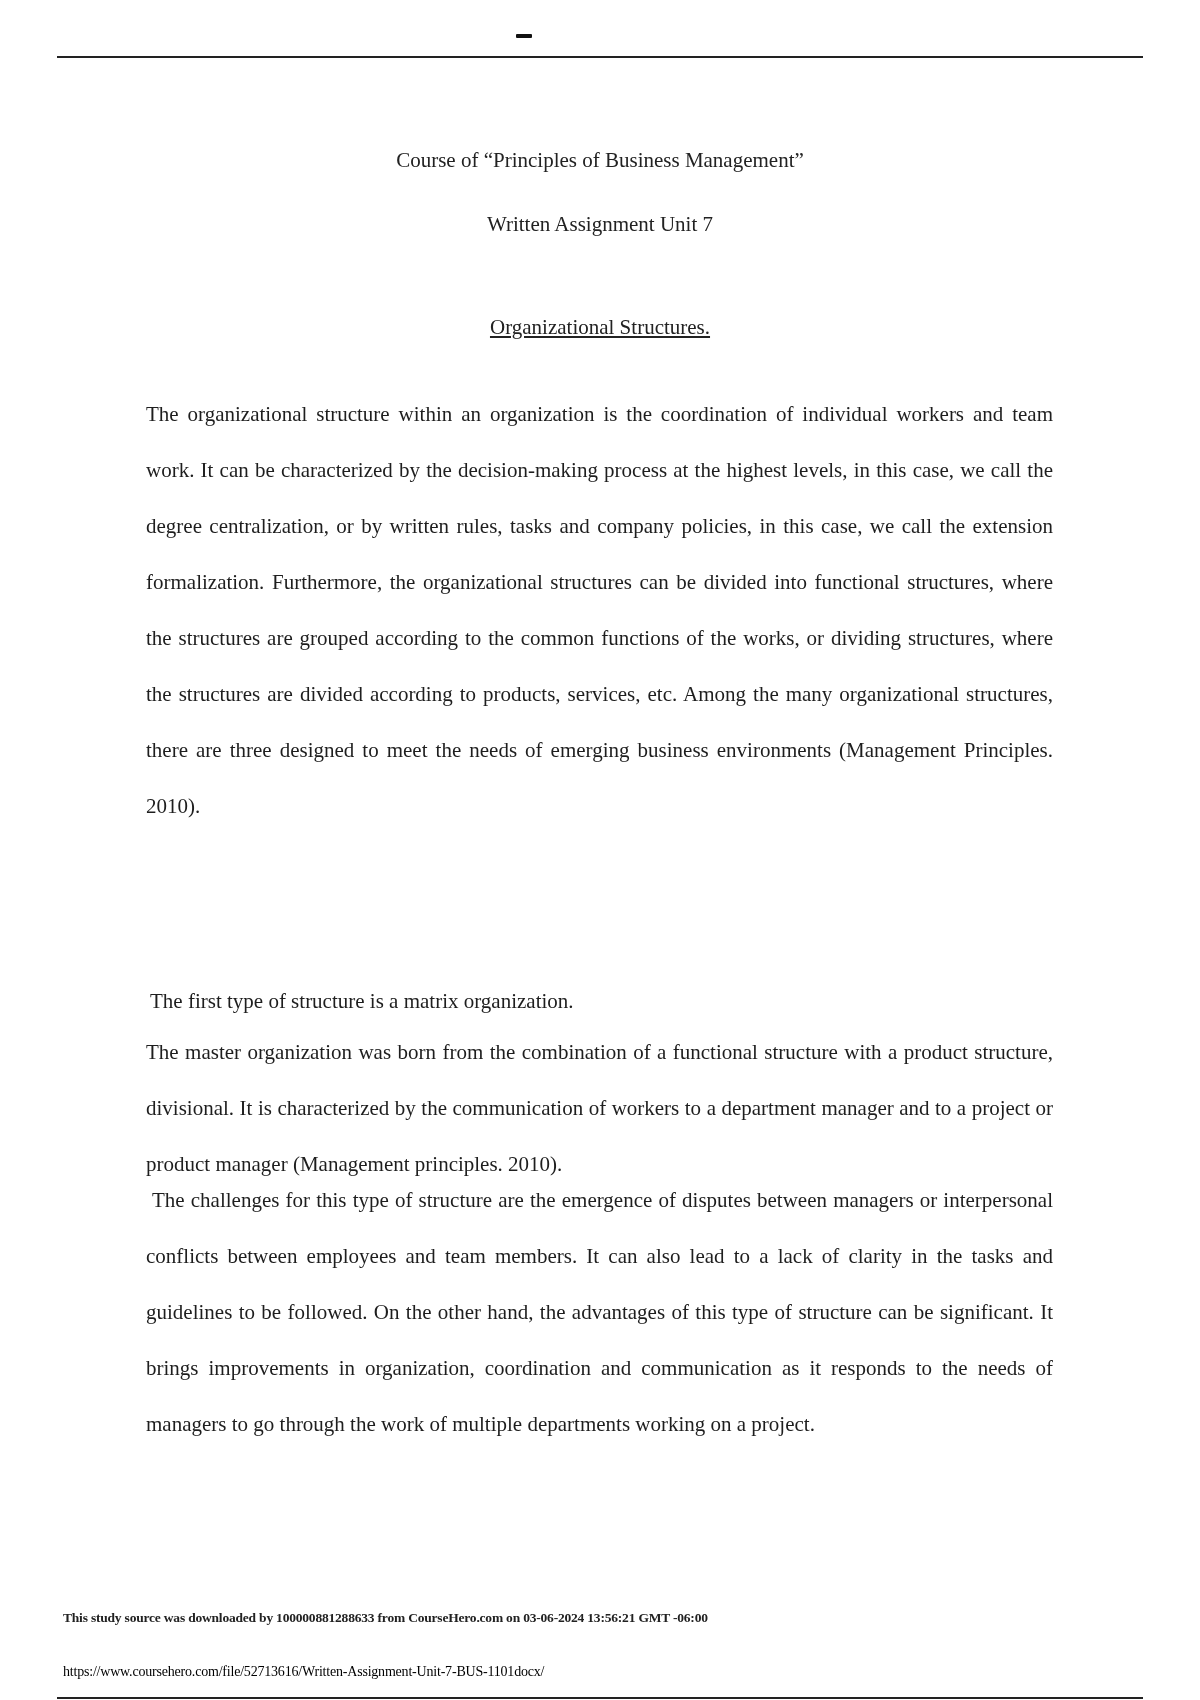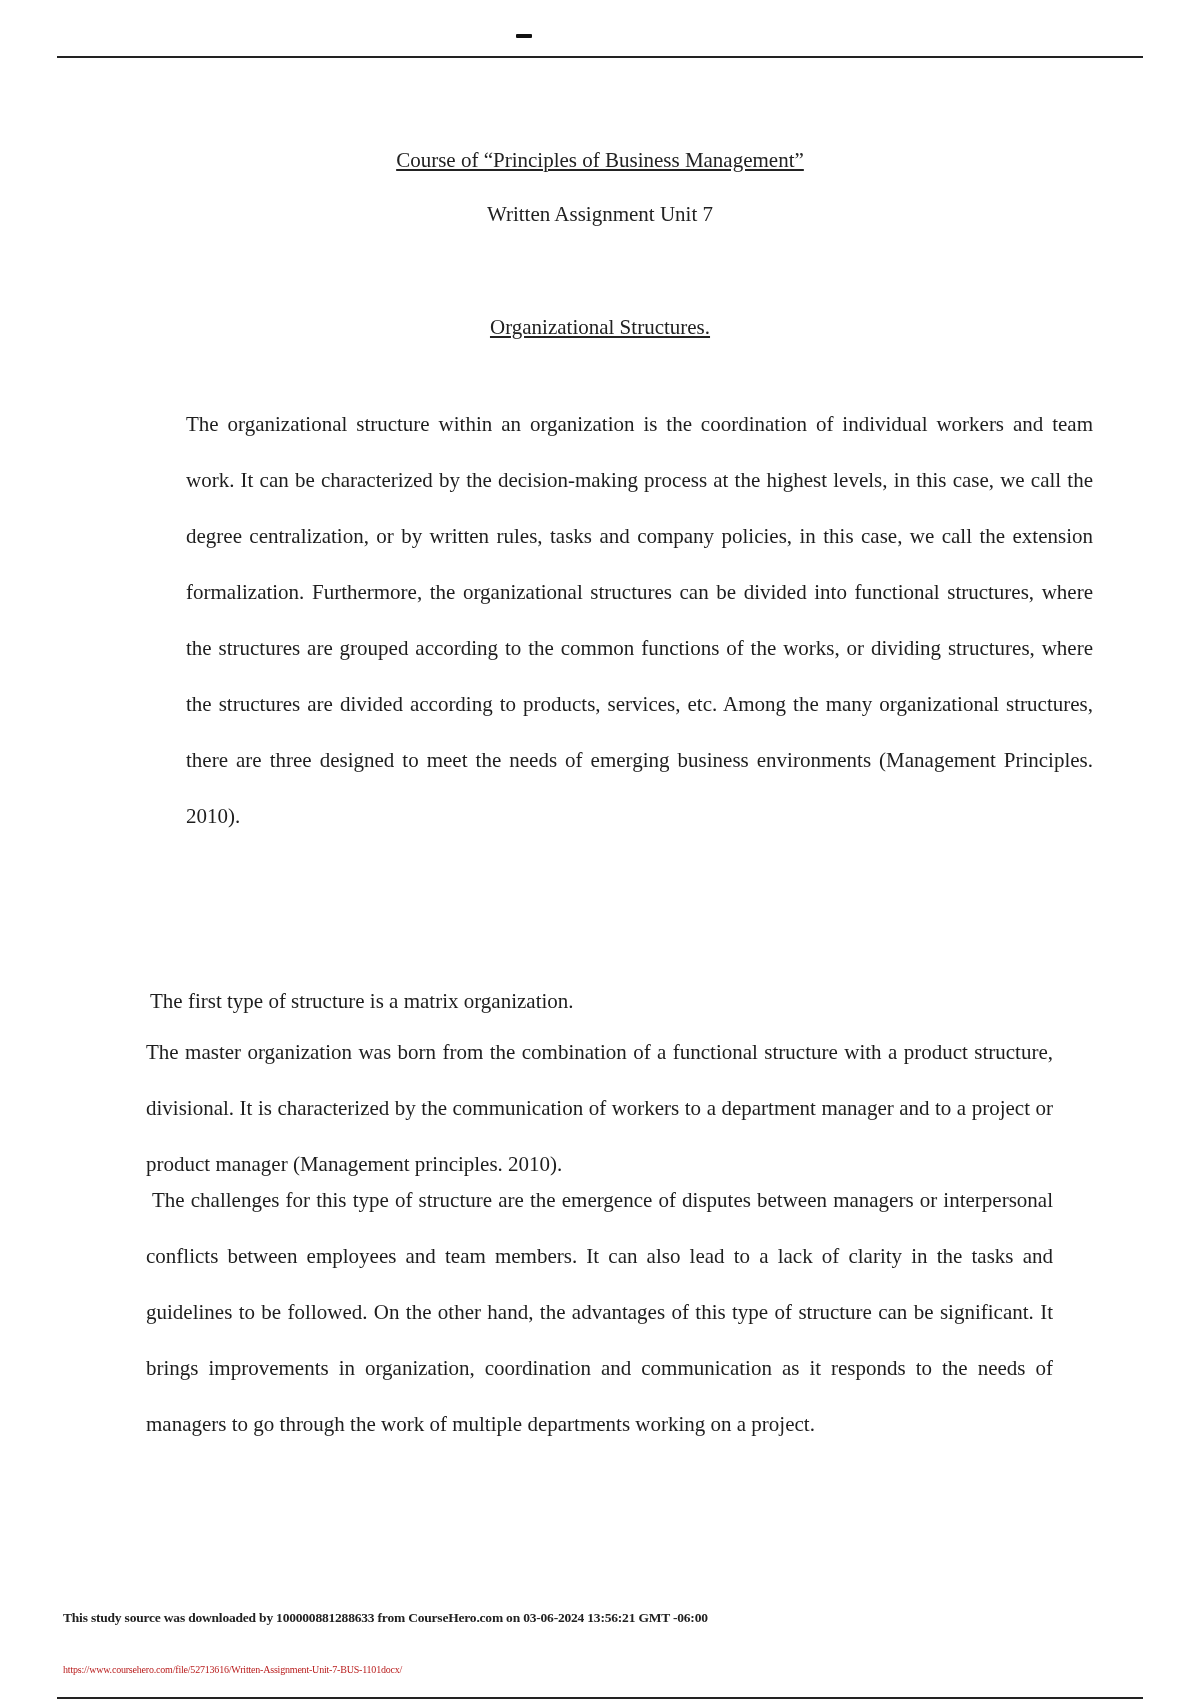--- a/index.html
+++ b/index.html
@@ -1,31 +1,31 @@
 <!DOCTYPE html>
 <html><head>
 <meta charset="utf-8">
 <style>
   html, body { margin: 0; padding: 0; background: #ffffff; }
   body { width: 1200px; height: 1700px; position: relative; overflow: hidden;
          font-family: "Liberation Serif", "DejaVu Serif", serif; color: #1a1a1a; }
   .header-dash { position: absolute; left: 516px; top: 34px; width: 16px; height: 4px; background: #111; border-radius: 1px; }
   .header-rule { position: absolute; left: 57px; top: 56px; width: 1086px; height: 2px; background: #222; }
   .title { position: absolute; left: 0; width: 1200px; text-align: center; font-size: 21px; color: #222; }
-  .t1 { top: 148px; text-decoration: underline; }
-  .t2 { top: 202px; }
+  .t1 { top: 148px; }
+  .t2 { top: 212px; }
   .t3 { top: 315px; text-decoration: underline; }
   .body-text { position: absolute; left: 146px; width: 907px; font-size: 21px; line-height: 56px;
                text-align: justify; color: #1e1e1e; margin: 0; }
-  .p1 { top: 396px; margin-left: 40px; }
+  .p1 { top: 386px; }
   .p2-lead { position: absolute; left: 146px; top: 969px; font-size: 21px; line-height: 56px; margin: 4px; color: #1e1e1e; }
   .p2 { top: 1024px; }
   .p3 { top: 1172px; }
   .footer1 { position: absolute; left: 63px; top: 1610px; font-size: 13.5px; color: #222; letter-spacing: -0.2px; font-weight: bold; }
-  .footer2 { position: absolute; left: 63px; top: 1664px; font-size: 10px; color: #b91c1c; letter-spacing: -0.2px; }
+  .footer2 { position: absolute; left: 63px; top: 1664px; font-size: 14px; color: #000000; letter-spacing: -0.2px; }
   .footer-rule { position: absolute; left: 57px; top: 1697px; width: 1086px; height: 2px; background: #222; }
   .indent1 { display: inline-block; width: 6px; }
 </style>
 </head>
 <body>
 
 <div class="header-dash"></div>
 <div class="header-rule"></div>
 
 <div class="title t1">Course of “Principles of Business Management”</div>

